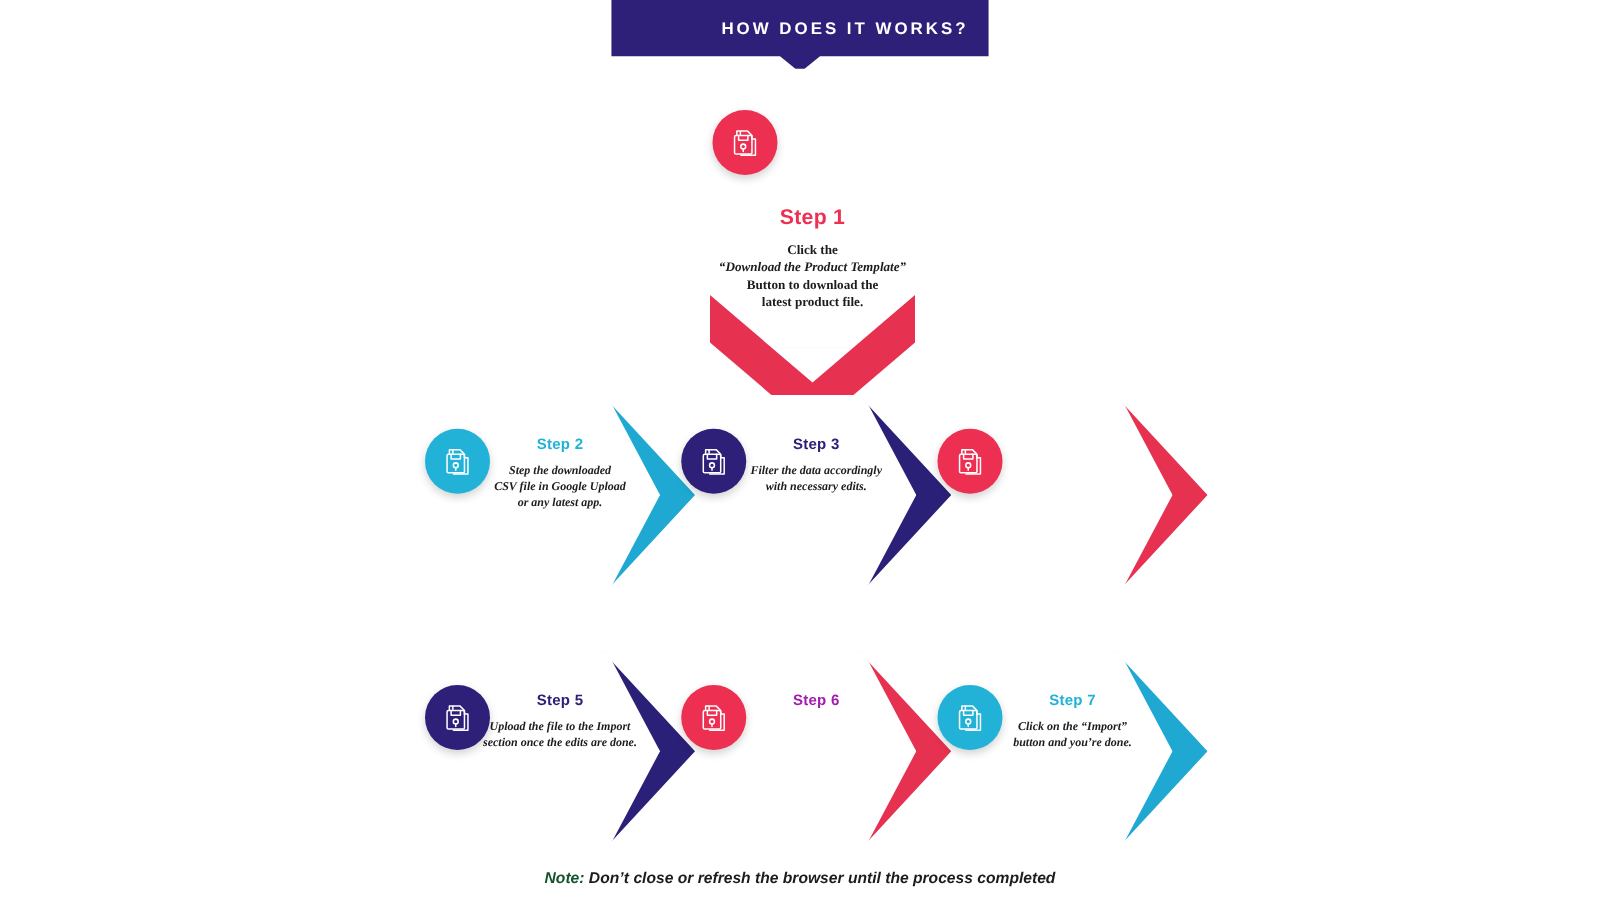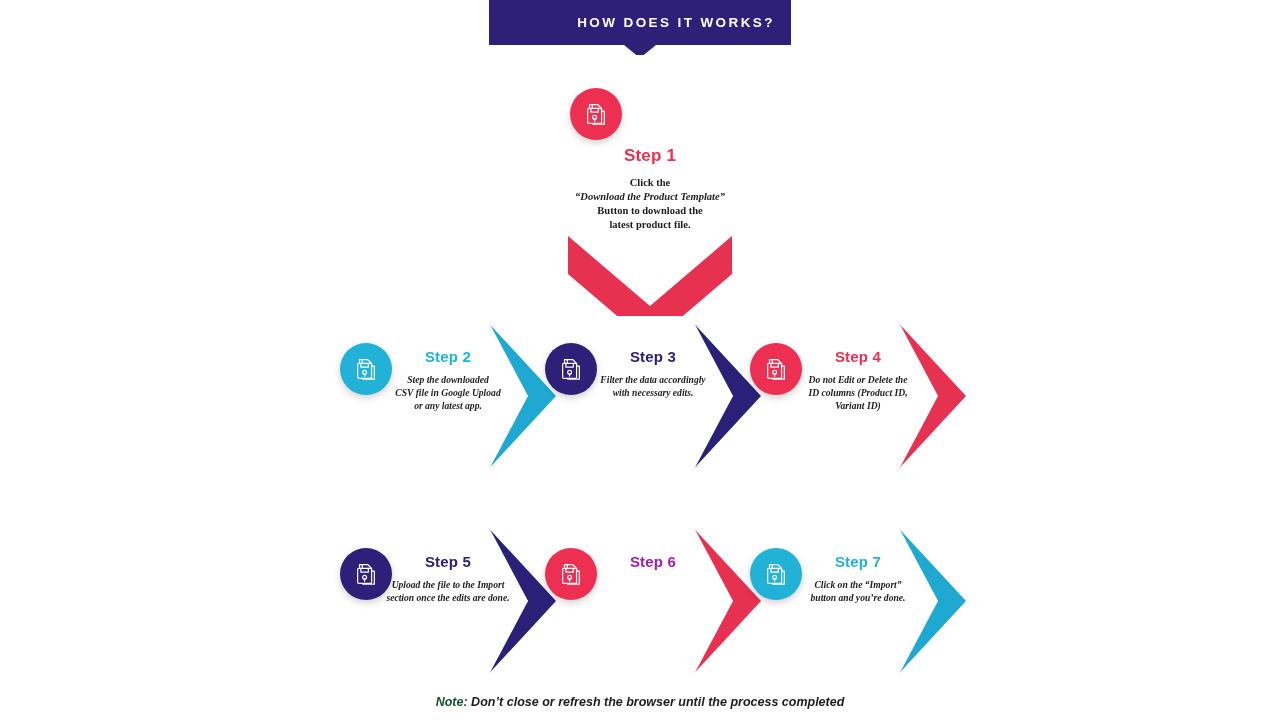--- a/index.html
+++ b/index.html
@@ -132,21 +132,21 @@
     left: 142px; top: 8px;
     width: 74px; height: 160px;
     z-index: 1;
   }
   .row-step .icon-badge {
     left: 0px; top: 35px; width: 52px; height: 52px;
   }
   .row-step .step-inner {
     left: 42px; top: 40px; width: 132px;
   }
-  .row-step .step-title { font-size: 15px; margin-bottom: 9px; }
+  .row-step .step-title { font-size: 12px; margin-bottom: 9px; }
   .row-step .step-desc { font-size: 9.6px; }
 
   #step-2 { left: 340px; top: 308px; }
   #step-3 { left: 545px; top: 308px; }
   #step-4 { left: 750px; top: 308px; }
   #step-5 { left: 340px; top: 513px; }
   #step-6 { left: 545px; top: 513px; }
   #step-7 { left: 750px; top: 513px; }
 
   
@@ -186,21 +186,21 @@
       <path d="M7 7 L7 4 L16 4 L20 8 L20 11"></path>
       <path d="M10 7 L10 4.5"></path>
       <rect x="5" y="8" width="15" height="16" rx="1.2"></rect>
       <path d="M8.5 8 L8.5 12 L16.5 12 L16.5 8"></path>
       <path d="M20 11 L23 11 L23 25 L10.5 25"></path>
       <circle cx="12.5" cy="17.5" r="2.1"></circle>
       <path d="M12.5 19.5 L12.5 21.8"></path>
     </svg>
   </div>
   <div class="step-inner">
-    <div class="step-title" style="color:#ed2f52;">Step 1</div>
+    <div class="step-title" style="color:#ed2f52;margin-top:18px;">Step 1</div>
     <div class="step-desc upright">
       <div>Click the</div>
       <div class="em-line">“Download the Product Template”</div>
       <div>Button to download the</div>
       <div>latest product file.</div>
     </div>
   </div>
 </div>
 
 <div class="step-node row-step" id="step-2">
@@ -263,28 +263,20 @@
     <svg width="26" height="26" viewBox="0 0 28 28" fill="none" stroke="#ffffff" stroke-width="1.3" stroke-linecap="round" stroke-linejoin="round">
       <path d="M7 7 L7 4 L16 4 L20 8 L20 11"></path>
       <path d="M10 7 L10 4.5"></path>
       <rect x="5" y="8" width="15" height="16" rx="1.2"></rect>
       <path d="M8.5 8 L8.5 12 L16.5 12 L16.5 8"></path>
       <path d="M20 11 L23 11 L23 25 L10.5 25"></path>
       <circle cx="12.5" cy="17.5" r="2.1"></circle>
       <path d="M12.5 19.5 L12.5 21.8"></path>
     </svg>
   </div>
-  <div class="step-inner">
-    <div class="step-title" style="color:#ed2f52;">Step 4</div>
-    <div class="step-desc">
-      <div>Do not Edit or Delete the</div>
-      <div>ID columns (Product ID,</div>
-      <div>Variant ID)</div>
-    </div>
-  </div>
 </div>
 
 <div class="step-node row-step" id="step-5">
   <svg class="chevron-right" viewBox="0 0 74 160" preserveAspectRatio="none">
     <polygon points="0,0 74,80 0,160 0,130 46,80 0,30" fill="#2b2077"></polygon>
   </svg>
   <div class="hexagon-shape"></div>
   <div class="icon-badge" style="background:#2e2078;">
     <svg width="26" height="26" viewBox="0 0 28 28" fill="none" stroke="#ffffff" stroke-width="1.3" stroke-linecap="round" stroke-linejoin="round">
       <path d="M7 7 L7 4 L16 4 L20 8 L20 11"></path>

